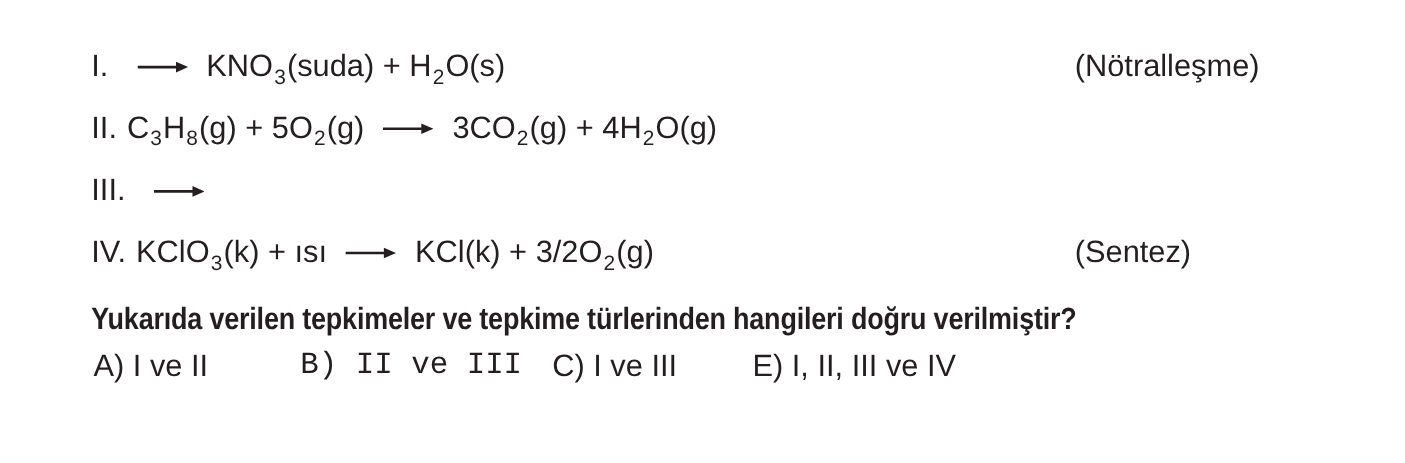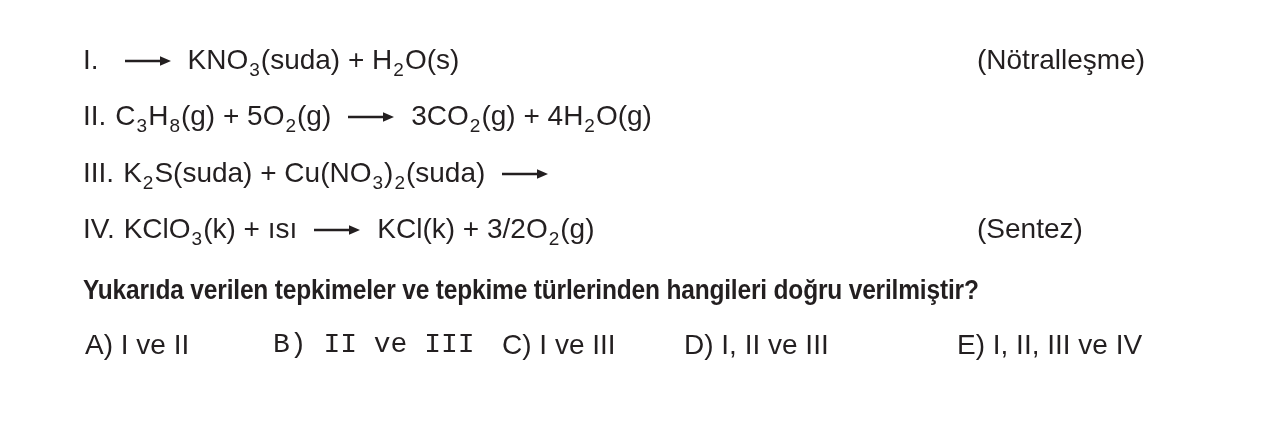--- a/index.html
+++ b/index.html
@@ -63,21 +63,21 @@
     top: 274px;
     font-size: 28px;
     font-weight: 700;
     letter-spacing: -0.2px;
     white-space: nowrap;
     transform: scaleX(0.875);
     transform-origin: 0 50%;
   }
   #options {
     position: absolute;
-    top: 330px;
+    top: 318px;
     left: 0;
     width: 100%;
     height: 34px;
     font-size: 28px;
     line-height: 30px;
   }
   .option {
     position: absolute;
     white-space: nowrap;
   }
@@ -109,21 +109,20 @@
         <span class="arrow">
           <svg width="46" height="12" viewBox="0 0 46 12">
             <line x1="0" y1="6" x2="37" y2="6" stroke="#231f20" stroke-width="2.4"></line>
             <polygon points="35,1.2 46,6 35,10.8" fill="#231f20"></polygon>
           </svg>
         </span>
         <span><span>3CO</span><sub class="sub">2</sub><span>(g) + 4H</span><sub class="sub">2</sub><span>O(g)</span></span>
       </div>
       <div class="reaction-row">
         <span class="numeral">III.</span>
-        <span><span>K</span><sub class="sub">2</sub><span>S(suda) + Cu(NO</span><sub class="sub">3</sub><span>)</span><sub class="sub">2</sub><span>(suda)</span></span>
         <span class="arrow">
           <svg width="46" height="12" viewBox="0 0 46 12">
             <line x1="0" y1="6" x2="37" y2="6" stroke="#231f20" stroke-width="2.4"></line>
             <polygon points="35,1.2 46,6 35,10.8" fill="#231f20"></polygon>
           </svg>
         </span>
       </div>
       <div class="reaction-row">
         <span class="numeral">IV.</span>
         <span><span>KClO</span><sub class="sub">3</sub><span>(k) + ısı</span></span>
@@ -135,16 +134,15 @@
         </span>
         <span><span>KCl(k) + 3/2O</span><sub class="sub">2</sub><span>(g)</span></span>
         <span class="type-label">(Sentez)</span>
       </div>
     </div>
   <div class="prompt">Yukarıda verilen tepkimeler ve tepkime türlerinden hangileri doğru verilmiştir?</div>
   <div id="options">
       <span class="option">A) I ve II</span>
       <span class="option">B) II ve III</span>
       <span class="option">C) I ve III</span>
-      <span class="option">D) I, II ve III</span>
       <span class="option">E) I, II, III ve IV</span>
     </div>
 </div>
 
 </body></html>

